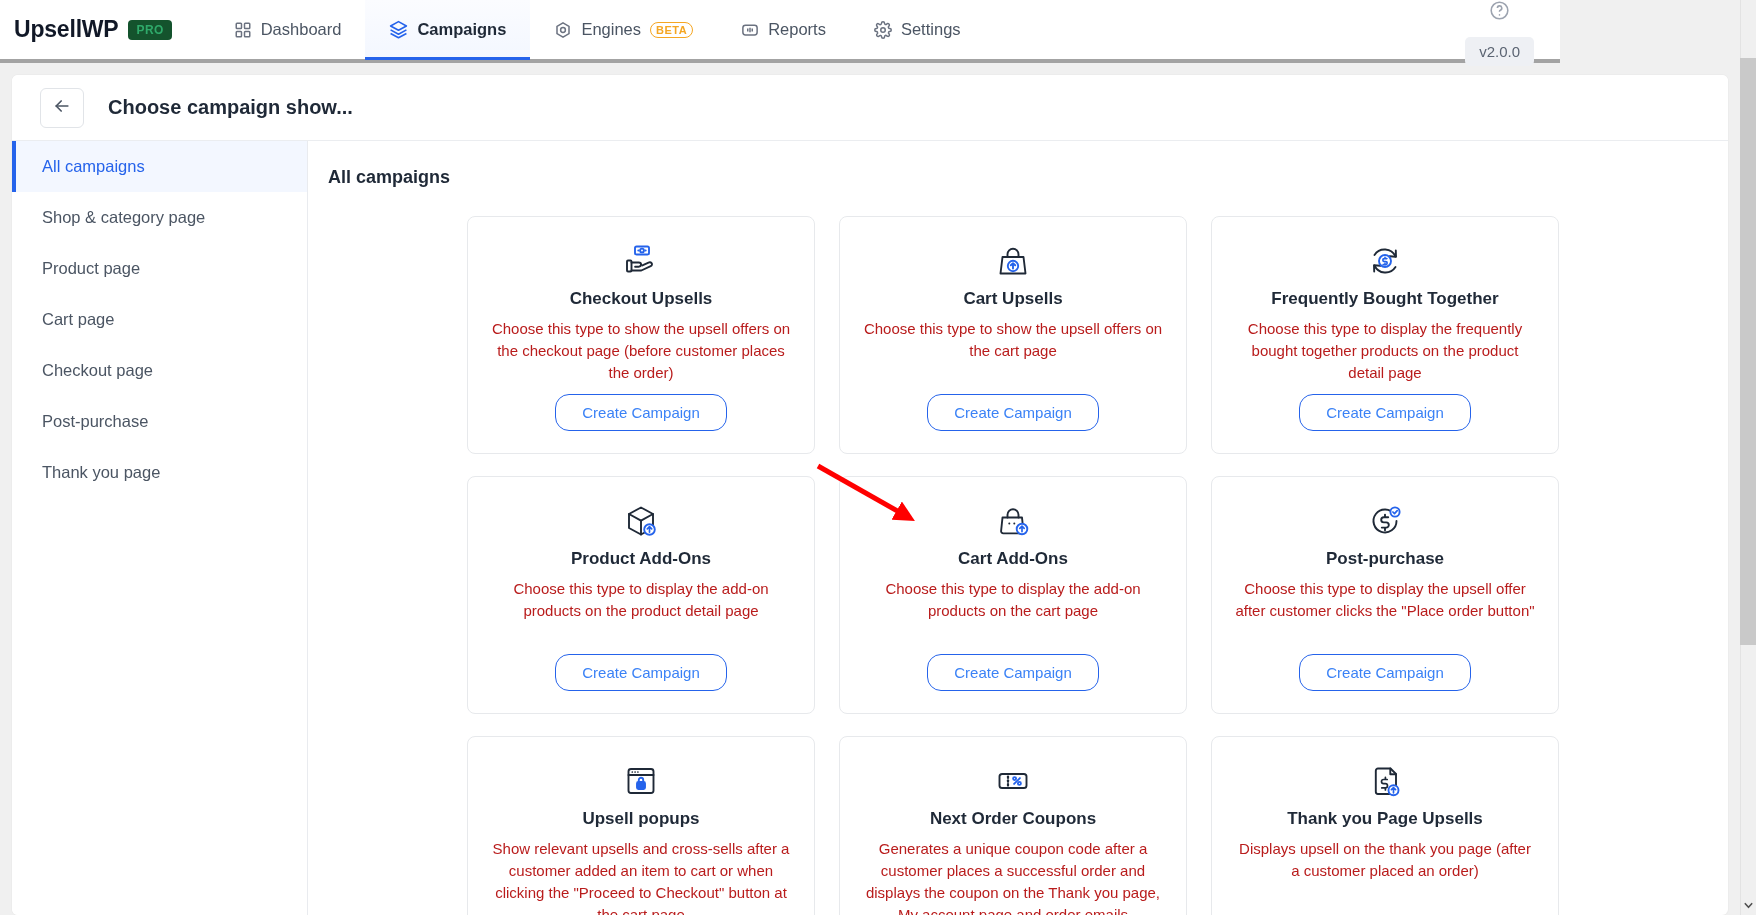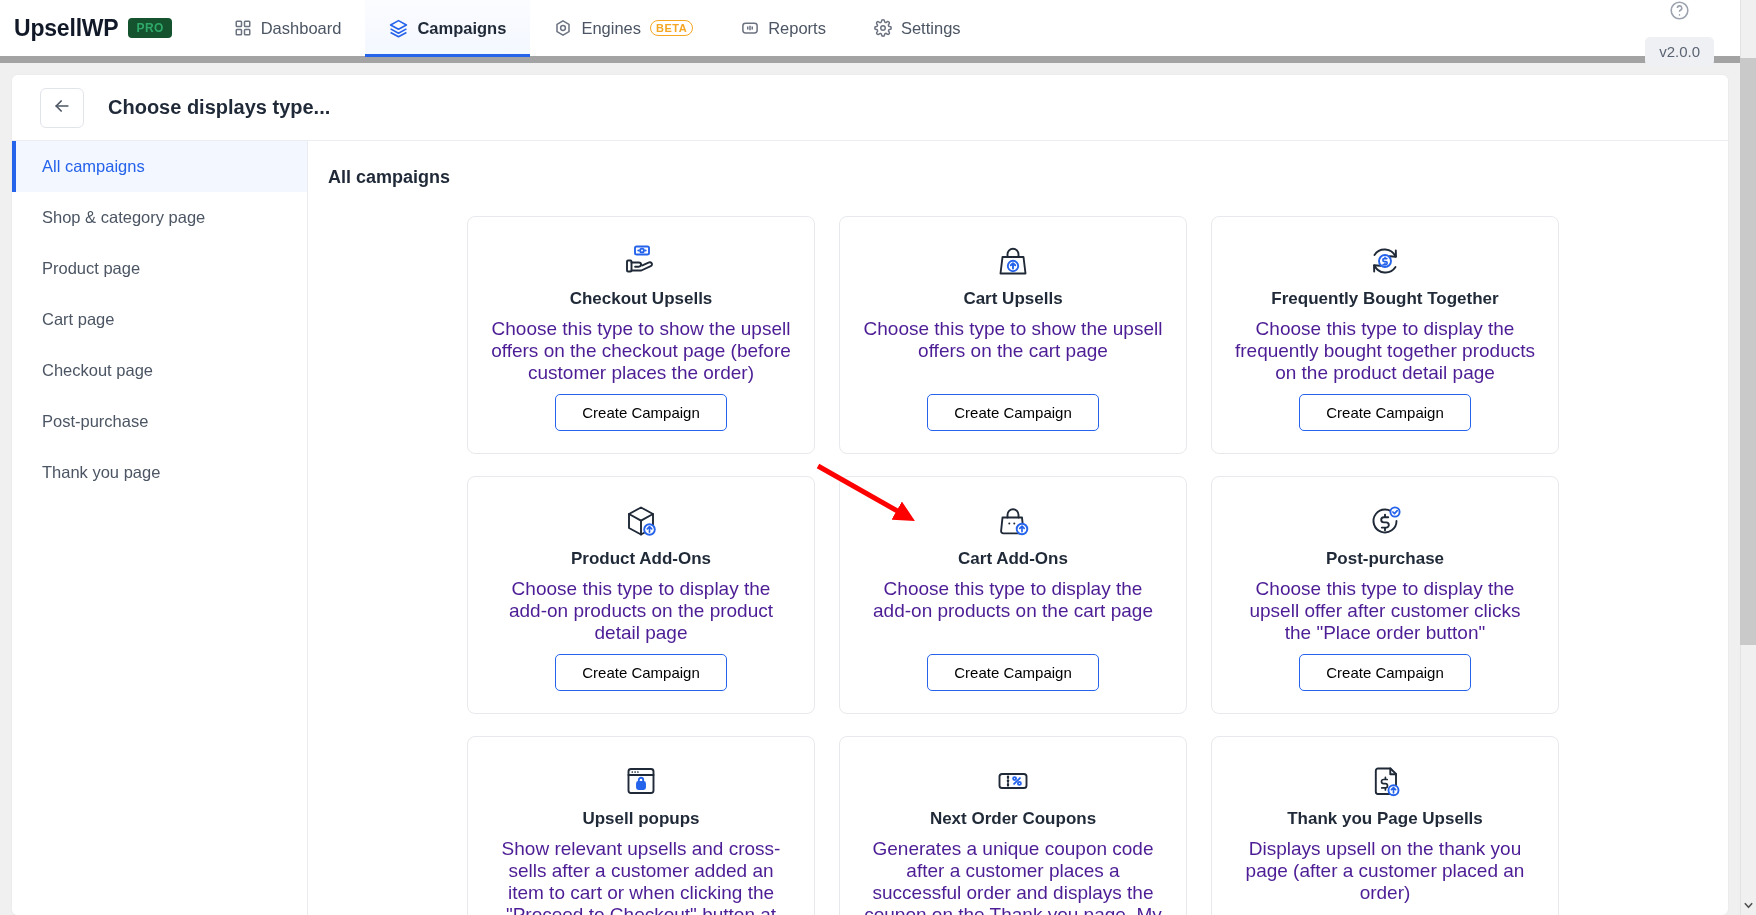--- a/index.html
+++ b/index.html
@@ -6,24 +6,24 @@
   html, body {
     width: 1756px; height: 915px;
     font-family: "Liberation Sans", sans-serif;
     background: #f0f0f0;
     overflow: hidden;
   }
   body { position: relative; }
 
   
   .topbar {
-    position: absolute; top: 0; left: 0; width: 1740px; height: 63px;
+    position: absolute; top: 0; left: 0; width: 1560px; height: 63px;
     background: #ffffff;
     display: flex; align-items: stretch;
-    border-bottom: 7px solid #a3a3a3;
+    border-bottom: 4px solid #a3a3a3;
   }
   .brand {
     display: flex; align-items: center; gap: 10px;
     padding: 0 0 0 14px; height: 100%;
   }
   .brand-name {
     font-size: 23px; font-weight: bold; color: #111827; letter-spacing: -0.2px;
   }
   .pro-badge {
     background: #14532d; color: #2fa96a; font-size: 12px; font-weight: bold;
@@ -111,27 +111,27 @@
   }
   .card {
     border: 1px solid #e7e9ec; border-radius: 8px; background: #fff;
     padding: 22px 20px 22px; min-height: 238px;
     display: flex; flex-direction: column; align-items: center;
     text-align: center;
   }
   .card-icon { height: 44px; display: flex; align-items: center; justify-content: center; margin-bottom: 6px; }
   .card-title { font-size: 17px; font-weight: bold; color: #1f2937; margin-bottom: 9px; }
   .card-desc {
-    font-size: 19px; color: #4c1d95; line-height: 22px;
+    font-size: 15px; color: #b91c1c; line-height: 22px;
     max-width: 300px; margin-bottom: auto;
   }
   .card-btn {
     margin-top: 2px;
-    border: 1px solid #2563eb; color: #000000; background: #fff;
-    font-size: 15px; padding: 9px 26px; border-radius: 5px; cursor: pointer;
+    border: 1px solid #2563eb; color: #3b82f6; background: #fff;
+    font-size: 15px; padding: 9px 26px; border-radius: 14px; cursor: pointer;
     font-family: "Liberation Sans", sans-serif;
   }
 
   
   .annot-arrow { position: absolute; left: 0; top: 0; pointer-events: none; z-index: 50; }
 
   
   .scroll-track {
     position: absolute; right: 0; top: 0; width: 16px; height: 915px;
     background: #f0f0f0; border-left: 1px solid #e3e3e3;
@@ -230,21 +230,21 @@
 
   <div class="panel-header">
     <div class="back-btn">
       <span>
         <svg width="20" height="20" viewBox="0 0 24 24" fill="none" stroke="currentColor" stroke-width="2" stroke-linecap="round" stroke-linejoin="round">
           <line x1="19" y1="12" x2="5" y2="12"></line>
             <polyline points="11 18 5 12 11 6"></polyline>
         </svg>
       </span>
     </div>
-    <div class="panel-title">Choose displays type...</div>
+    <div class="panel-title">Choose campaign show...</div>
   </div>
 
   <div class="body-split">
 
     <div class="sidebar">
       <div class="side-item active">
         <span>All campaigns</span>
       </div>
       <div class="side-item">
         <span>Shop &amp; category page</span>

